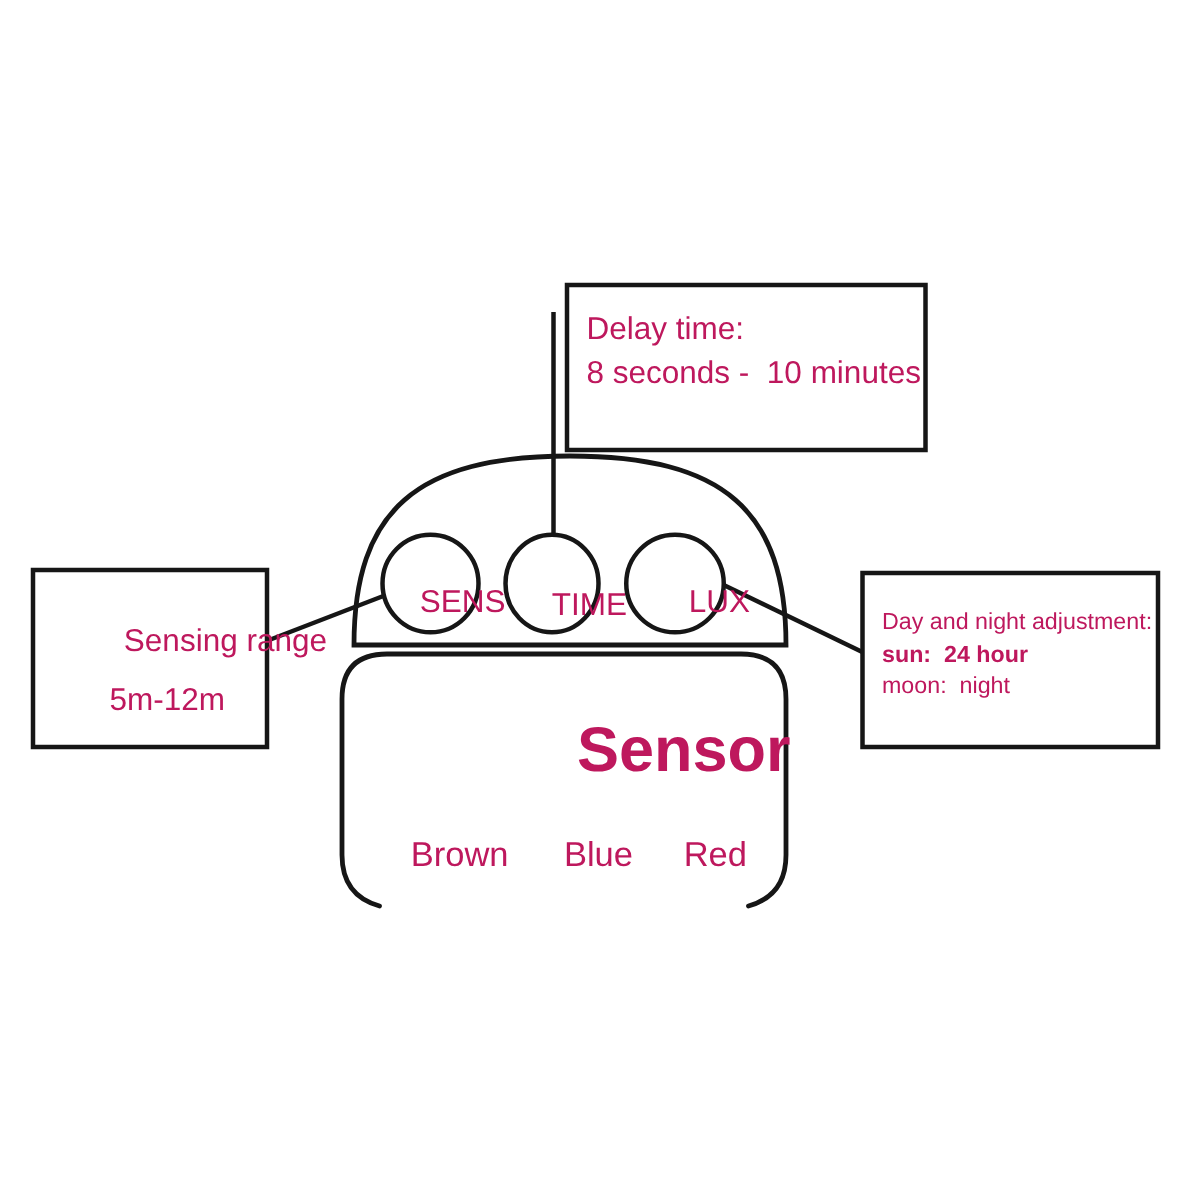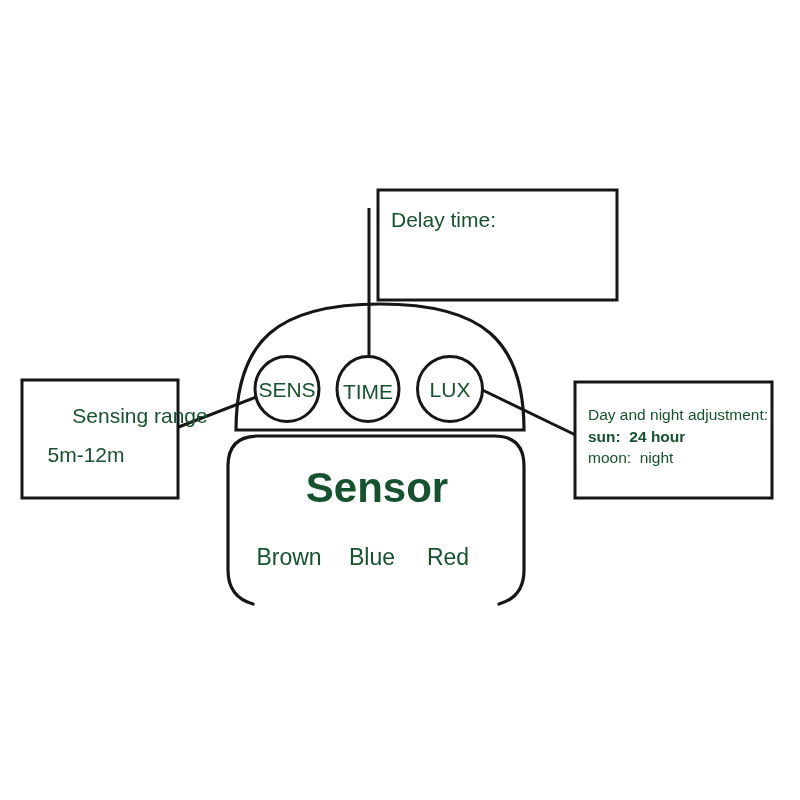--- a/index.html
+++ b/index.html
@@ -16,26 +16,27 @@
     color: #161616;
     overflow: hidden;
   }
   .art {
     position: absolute;
     left: 0;
     top: 0;
   }
   .label {
     position: absolute;
-    color: #14532d;
+    color: #be185d;
     white-space: pre;
     line-height: 1.15;
   }
   .centered {
-    text-align: center;
+    text-align: right;
+    margin-top: 12px;
   }
   
   .delay-title   { left: 391px; top: 208px; font-size: 21px; }
   .delay-value   { left: 391px; top: 237px; font-size: 21px; }
   
   .sensing-title { left: 22px;  top: 404px; width: 156px; font-size: 21px; padding-left: 40px; }
   .sensing-value { left: 22px;  top: 443px; width: 128px; font-size: 21px; }
   
   .dn-title { left: 588px; top: 406px; font-size: 15.5px; }
   .dn-sun   { left: 588px; top: 428px; font-size: 15.5px; font-weight: bold; }
@@ -70,20 +71,21 @@
     <ellipse cx="287" cy="389" rx="32" ry="32.5" fill="#ffffff" stroke="#161616" stroke-width="3"></ellipse>
     <ellipse cx="368" cy="389" rx="31" ry="32.5" fill="#ffffff" stroke="#161616" stroke-width="3"></ellipse>
     <ellipse cx="450" cy="389" rx="32.5" ry="32.5" fill="#ffffff" stroke="#161616" stroke-width="3"></ellipse>
 
     <rect x="378" y="190" width="239" height="110" fill="#ffffff" stroke="#161616" stroke-width="3"></rect>
     <rect x="22" y="380" width="156" height="118" fill="#ffffff" stroke="#161616" stroke-width="3"></rect>
     <rect x="575" y="382" width="197" height="116" fill="#ffffff" stroke="#161616" stroke-width="3"></rect>
   </svg>
 
   <div class="label delay-title">Delay time:</div>
+  <div class="label delay-value">8 seconds -  10 minutes</div>
 
   <div class="label centered sensing-title">Sensing range</div>
   <div class="label centered sensing-value">5m-12m</div>
 
   <div class="label dn-title">Day and night adjustment:</div>
   <div class="label dn-sun">sun:  24 hour</div>
   <div class="label dn-moon">moon:  night</div>
 
   <div class="label centered knob-label knob-sens">SENS</div>
   <div class="label centered knob-label knob-time">TIME</div>

